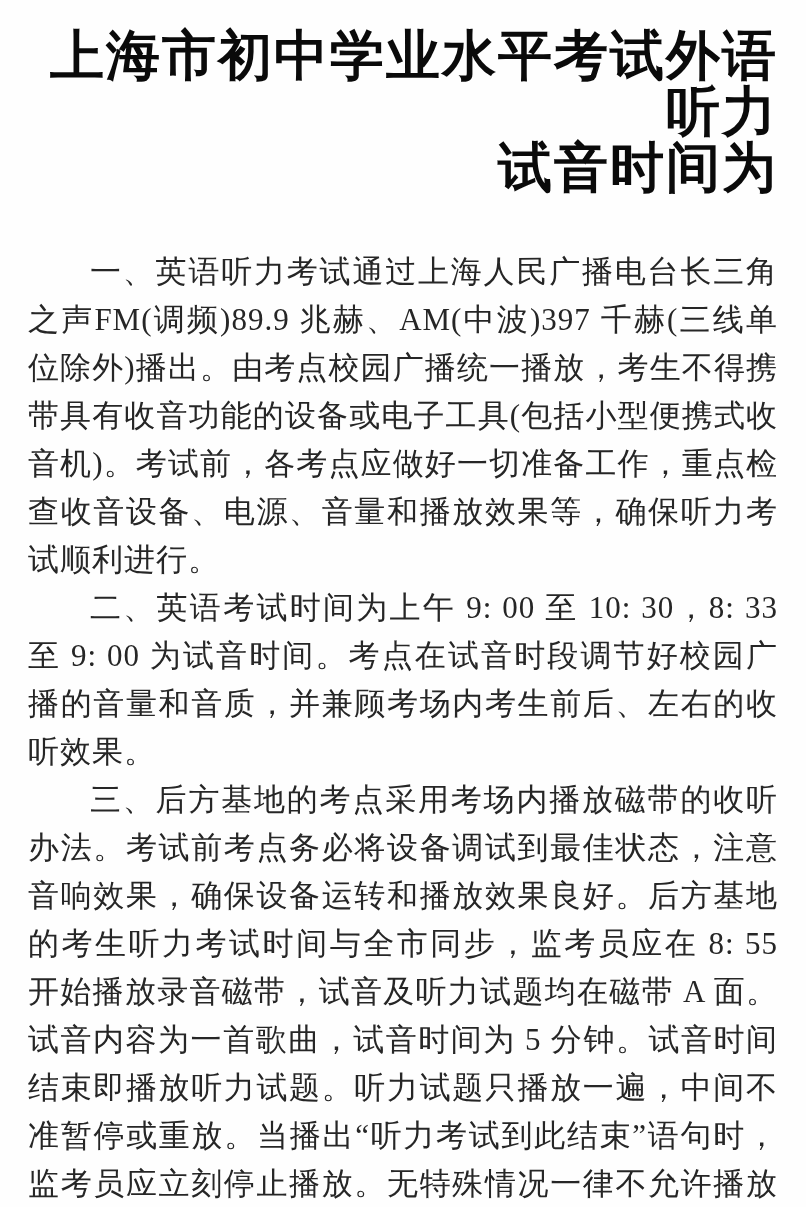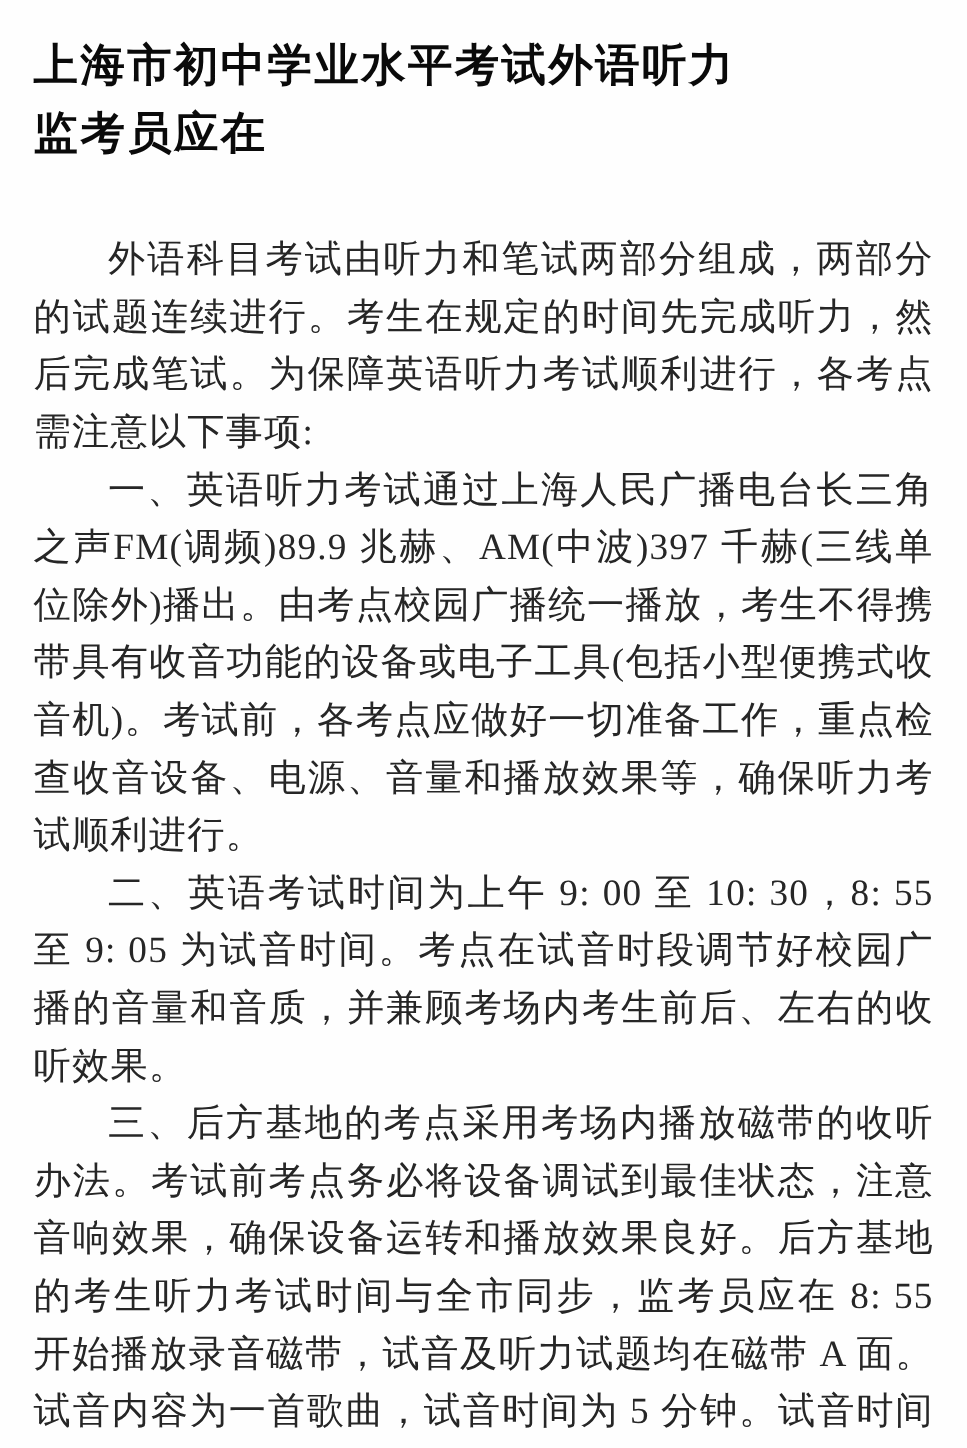--- a/index.html
+++ b/index.html
@@ -12,24 +12,24 @@
   }
   .page {
     width: 806px;
     height: 1207px;
     background: #fefefe;
     padding: 26px 28px 20px 28px;
     overflow: hidden;
     position: relative;
   }
   .doc-title {
-    text-align: left;
+    text-align: right;
     font-weight: bold;
     color: #0a0a0a;
-    font-size: 37px;
+    font-size: 54px;
     line-height: 56px;
     letter-spacing: 2px;
     margin-top: 2px;
   }
   .doc-body {
     margin-top: 52px;
     color: #262626;
     font-size: 31px;
     line-height: 48px;
   }
@@ -40,21 +40,20 @@
     letter-spacing: 1px;
     word-break: break-all;
   }
 </style>
 </head>
 <body>
 
 <div class="page">
   <h1 class="doc-title">
     <span>上海市初中学业水平考试外语听力</span><br>
-    <span>监考员应在</span>
+    <span>试音时间为</span>
   </h1>
   <div class="doc-body">
-    <p>外语科目考试由听力和笔试两部分组成，两部分的试题连续进行。考生在规定的时间先完成听力，然后完成笔试。为保障英语听力考试顺利进行，各考点需注意以下事项:</p>
     <p>一、英语听力考试通过上海人民广播电台长三角之声FM(调频)89.9 兆赫、AM(中波)397 千赫(三线单位除外)播出。由考点校园广播统一播放，考生不得携带具有收音功能的设备或电子工具(包括小型便携式收音机)。考试前，各考点应做好一切准备工作，重点检查收音设备、电源、音量和播放效果等，确保听力考试顺利进行。</p>
-    <p>二、英语考试时间为上午 9: 00 至 10: 30，8: 55 至 9: 05 为试音时间。考点在试音时段调节好校园广播的音量和音质，并兼顾考场内考生前后、左右的收听效果。</p>
+    <p>二、英语考试时间为上午 9: 00 至 10: 30，8: 33 至 9: 00 为试音时间。考点在试音时段调节好校园广播的音量和音质，并兼顾考场内考生前后、左右的收听效果。</p>
     <p>三、后方基地的考点采用考场内播放磁带的收听办法。考试前考点务必将设备调试到最佳状态，注意音响效果，确保设备运转和播放效果良好。后方基地的考生听力考试时间与全市同步，监考员应在 8: 55 开始播放录音磁带，试音及听力试题均在磁带 A 面。试音内容为一首歌曲，试音时间为 5 分钟。试音时间结束即播放听力试题。听力试题只播放一遍，中间不准暂停或重放。当播出“听力考试到此结束”语句时，监考员应立刻停止播放。无特殊情况一律不允许播放第二遍，遇到特殊情况必须及时报告市教育考试院。</p>
   </div>
 </div>
 
 </body></html>

